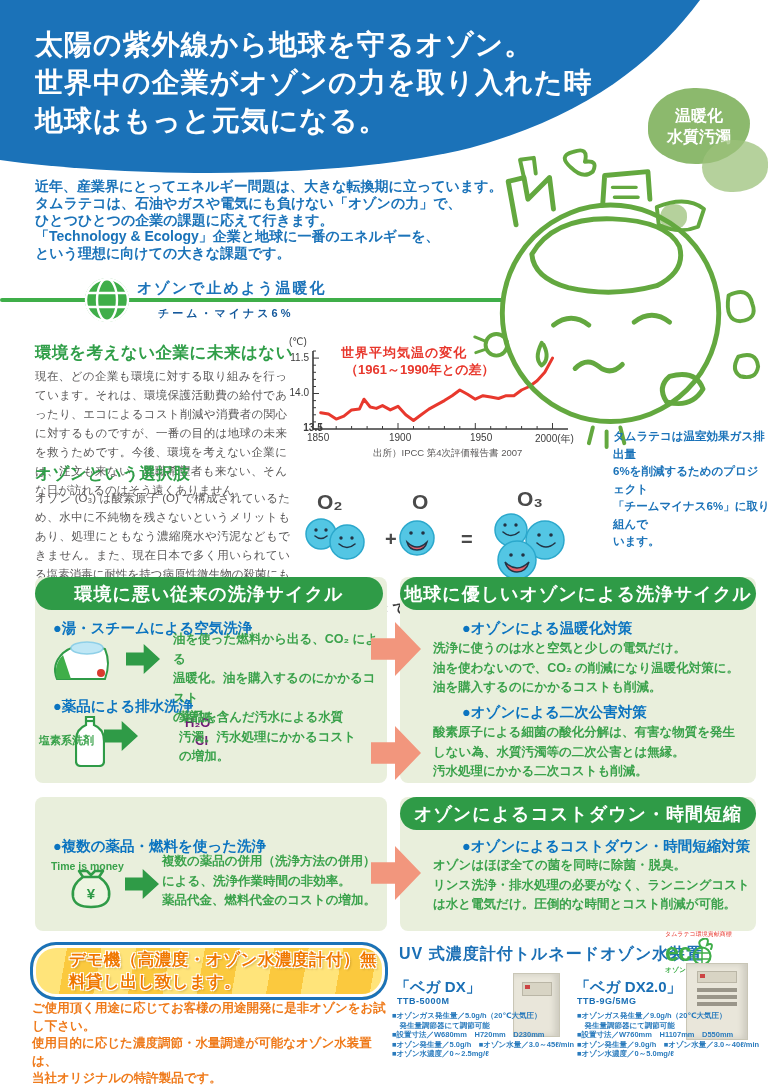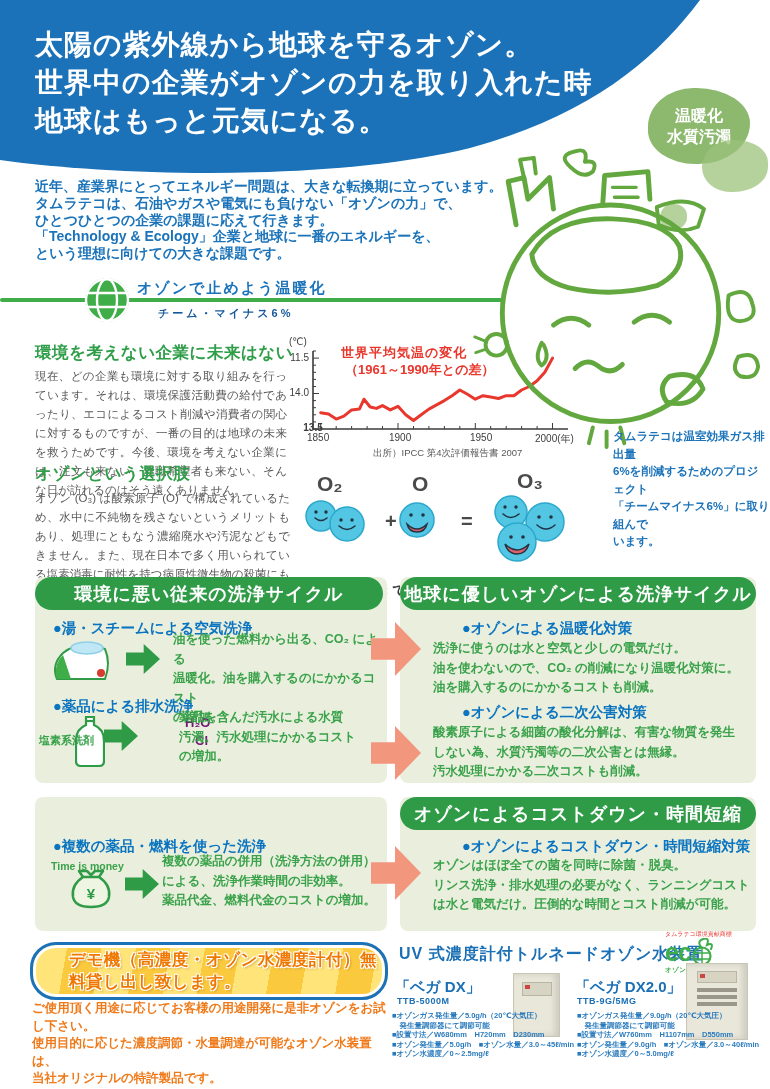--- a/index.html
+++ b/index.html
@@ -148,21 +148,21 @@
   <div class="abs note" style="left:585px;top:428px;">
       <div>タムラテコは温室効果ガス排出量</div>
       <div>6%を削減するためのプロジェクト</div>
       <div>「チームマイナス6%」に取り組んで</div>
       <div>います。</div>
     </div>
 
   <div class="abs sec-title" style="left:35px;top:463px;">オゾンという選択肢</div>
   <div class="abs sec-body" style="left:35px;top:489px;width:255px;">オゾン (O₃) は酸素原子 (O) で構成されているため、水中に不純物を残さないというメリットもあり、処理にともなう濃縮廃水や汚泥などもできません。また、現在日本で多く用いられている塩素消毒に耐性を持つ病原性微生物の殺菌にも効果的です。</div>
 
-  <div class="abs" style="left:295px;top:468px;width:290px;height:110px;">
+  <div class="abs" style="left:295px;top:486px;width:290px;height:110px;">
     <span class="abs olabel" style="left:22px;top:4px;">O₂</span>
     <span class="abs olabel" style="left:117px;top:4px;">O</span>
     <span class="abs olabel" style="left:222px;top:1px;">O₃</span>
     <span class="abs osym" style="left:90px;top:42px;">+</span>
     <span class="abs osym" style="left:166px;top:42px;">=</span>
     <svg class="abs" style="left:0;top:26px;" width="290" height="78" viewBox="0 0 290 78">
       <g stroke="#2ba8cc" stroke-width="1.5">
         <circle cx="26" cy="22" r="15" fill="#53c6e4"></circle>
         <circle cx="52" cy="30" r="17" fill="#53c6e4"></circle>
         <circle cx="122" cy="26" r="17" fill="#53c6e4"></circle>

